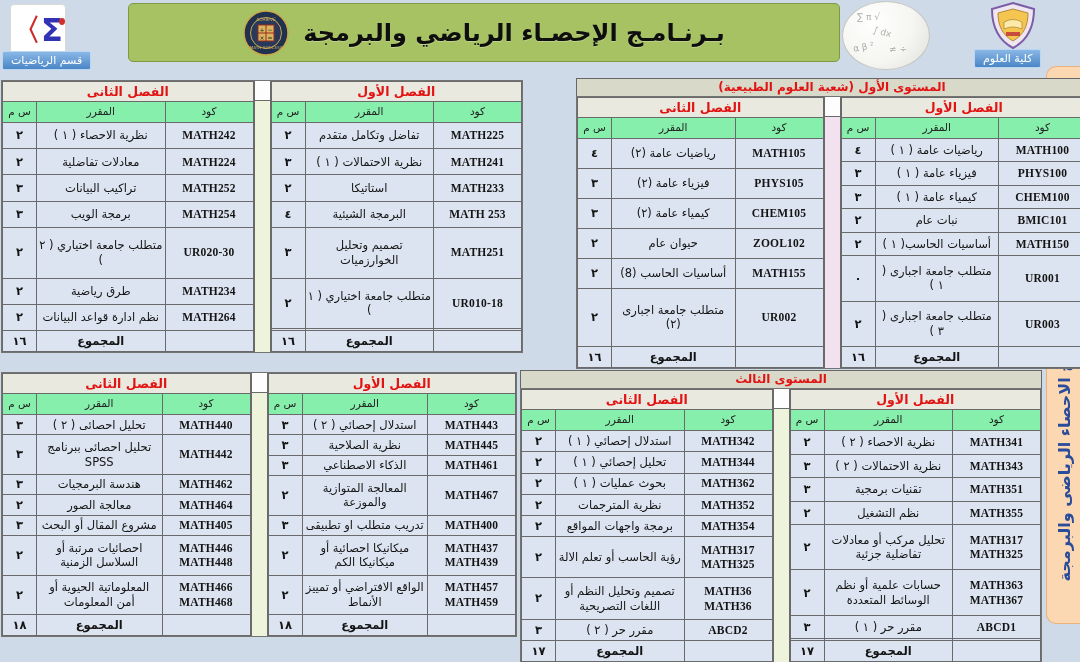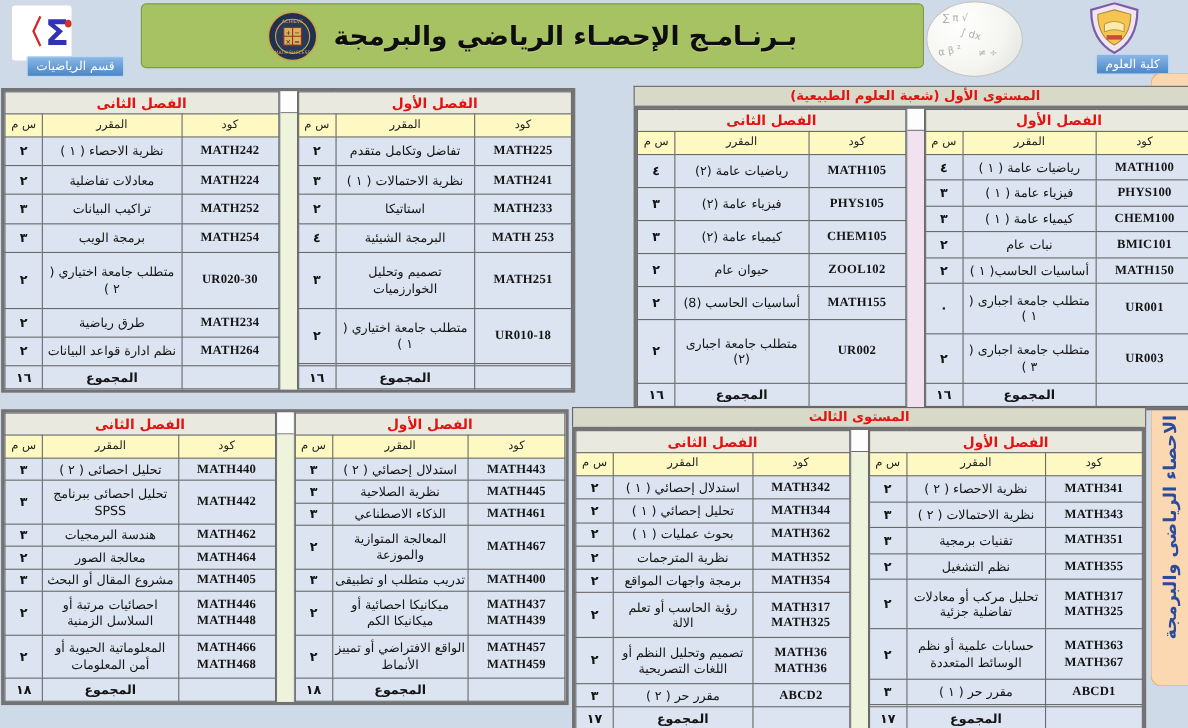--- a/index.html
+++ b/index.html
@@ -21,21 +21,21 @@
   .sigma-box{
     position:absolute;left:10px;top:4px;width:54px;height:50px;background:#ffffff;
     border:1px solid #d9d9d9;border-radius:4px;display:flex;align-items:center;justify-content:center;
   }
   .sigma-bracket{color:#cf2a2a;font-size:30px;font-weight:bold;line-height:1;}
   .sigma-glyph{color:#3232b4;font-size:32px;font-weight:bold;line-height:1;}
   .sigma-dot{width:7px;height:7px;border-radius:50%;background:#d03030;margin:-18px 0 0 -4px;}
   .mini-label{
     position:absolute;height:15px;line-height:15px;padding:1px 8px;
     background:linear-gradient(#8ab7e6,#4a86c6);color:#fff;font-size:11px;
-    border:1px solid #b9d7f3;border-radius:2px;white-space:nowrap;text-align:center;margin-left:22px;
+    border:1px solid #b9d7f3;border-radius:2px;white-space:nowrap;text-align:center;
   }
   .dept-label{left:2px;top:51px;}
   .faculty-label{left:974px;top:49px;}
   .sphere{
     position:absolute;left:842px;top:1px;width:86px;height:67px;border-radius:50%;
     background:radial-gradient(circle at 35% 30%,#ffffff 0%,#f5f5f1 55%,#dededa 100%);
     border:1px solid #c6c6c0;overflow:hidden;
   }
   .sphere span{position:absolute;color:#9a9a96;font-size:9px;opacity:.8;}
   .shield-wrap{position:absolute;left:986px;top:2px;width:54px;height:47px;}
@@ -50,29 +50,29 @@
     direction:rtl;text-align:center;white-space:nowrap;
     color:#2b4c9b;font-weight:bold;font-size:16px;
   }
   
   .level{position:absolute;}
   .level-title{
     direction:rtl;height:17px;line-height:17px;text-align:center;
     background:#d9d9ca;border:1px solid #666;border-bottom:none;
     color:#e21313;font-weight:bold;font-size:12px;
   }
-  .level-body{display:flex;height:calc(100% - 18px);border:3px solid #737373;background:#dbe4f0;}
+  .level-body{display:flex;height:calc(100% - 18px);border:1px solid #737373;background:#dbe4f0;}
   table.sem{flex:1;border-collapse:collapse;height:100%;table-layout:fixed;direction:rtl;}
   col.c-code{width:88px;} col.c-hours{width:34px;}
   table.sem td{
     border:1px solid #6a6a6a;text-align:center;vertical-align:middle;
     padding:0 2px;background:#dbe4f0;font-size:11.5px;color:#141414;line-height:1.25;
   }
   tr.sem-header td{background:#e9e9df;color:#e21313;font-weight:bold;font-size:12.5px;height:19px;}
-  tr.col-header td{background:#fef9c3;font-size:10.5px;color:#222;height:20px;}
+  tr.col-header td{background:#86efac;font-size:10.5px;color:#222;height:20px;}
   td.code{font-family:"Liberation Serif",serif;font-weight:bold;font-size:13px;letter-spacing:.2px;}
   td.hours{font-weight:bold;font-size:12px;}
   tr.total td{font-weight:bold;height:20px;}
   .sep{width:15px;display:flex;flex-direction:column;border-left:1px solid #6a6a6a;border-right:1px solid #6a6a6a;}
   .sep-top{height:19px;background:#fdfdfd;border-bottom:1px solid #6a6a6a;}
   .sep-fill{flex:1;}
 </style>
 </head>
 <body>
 

